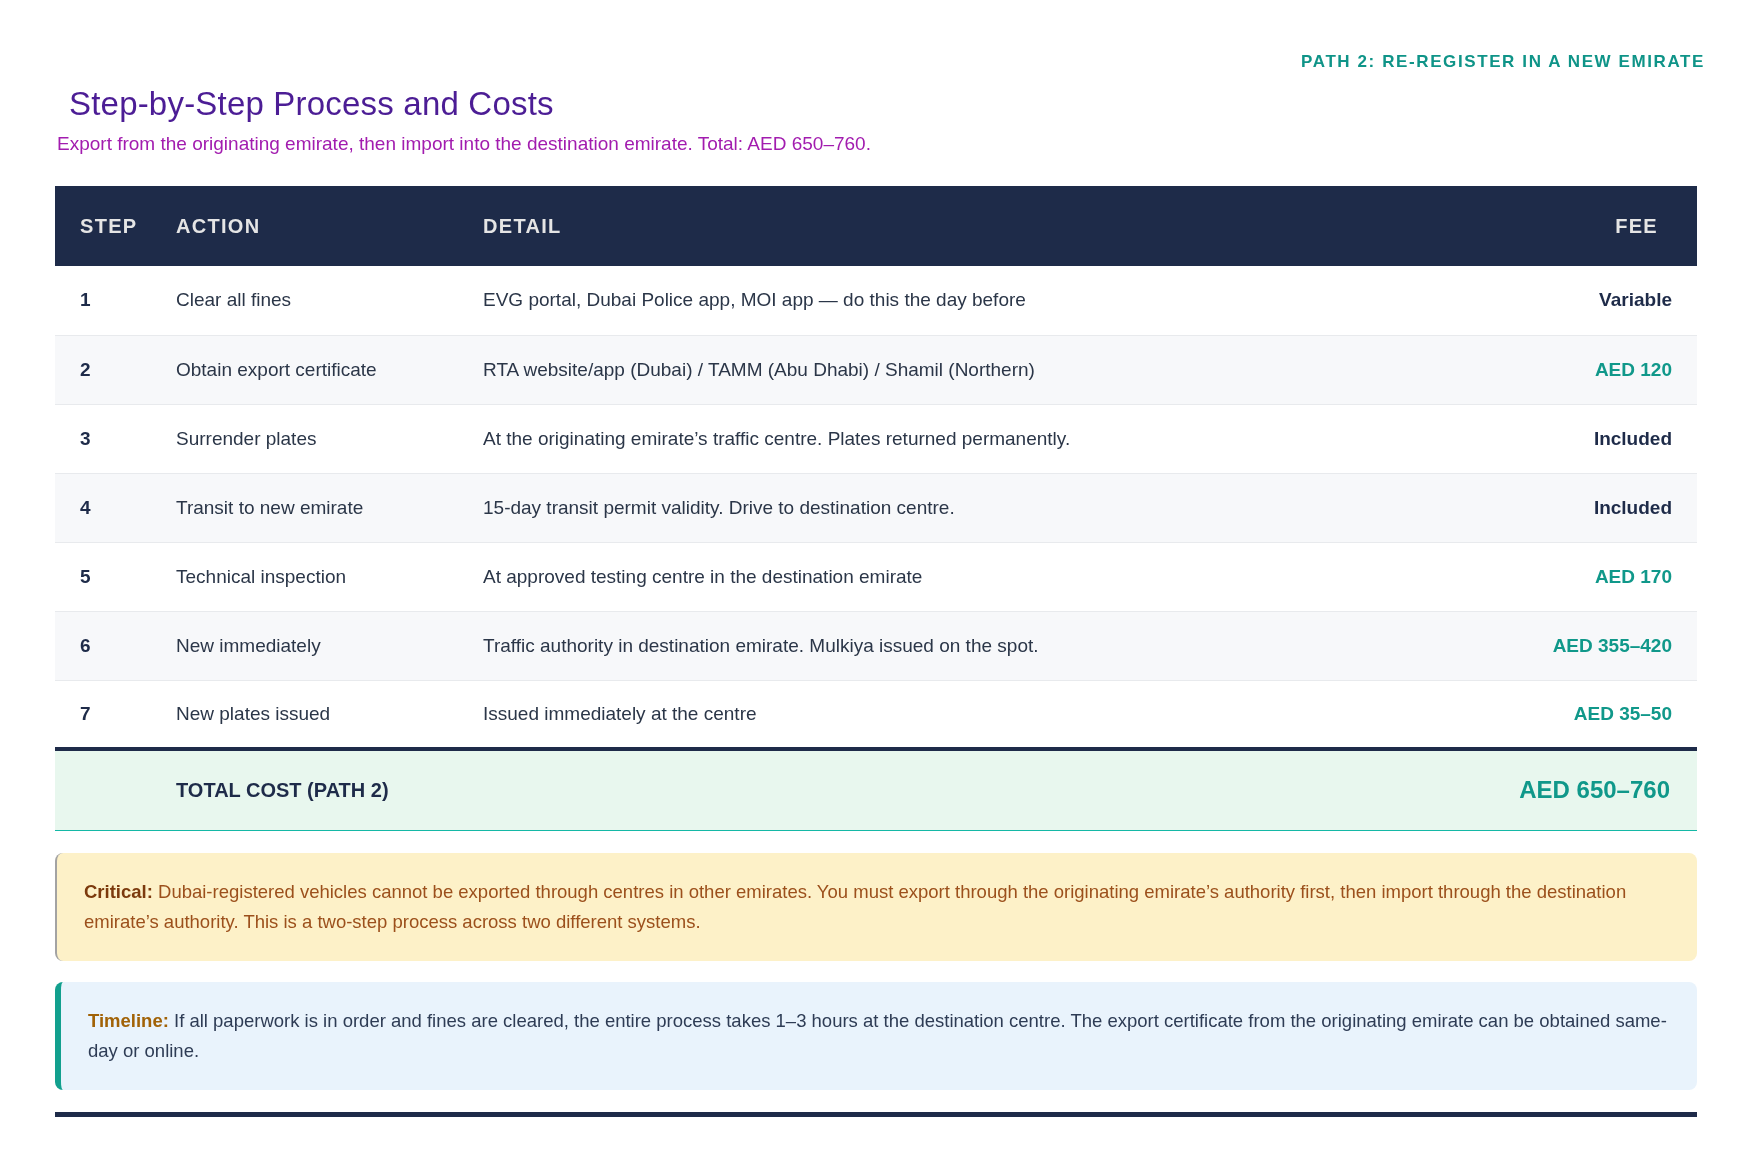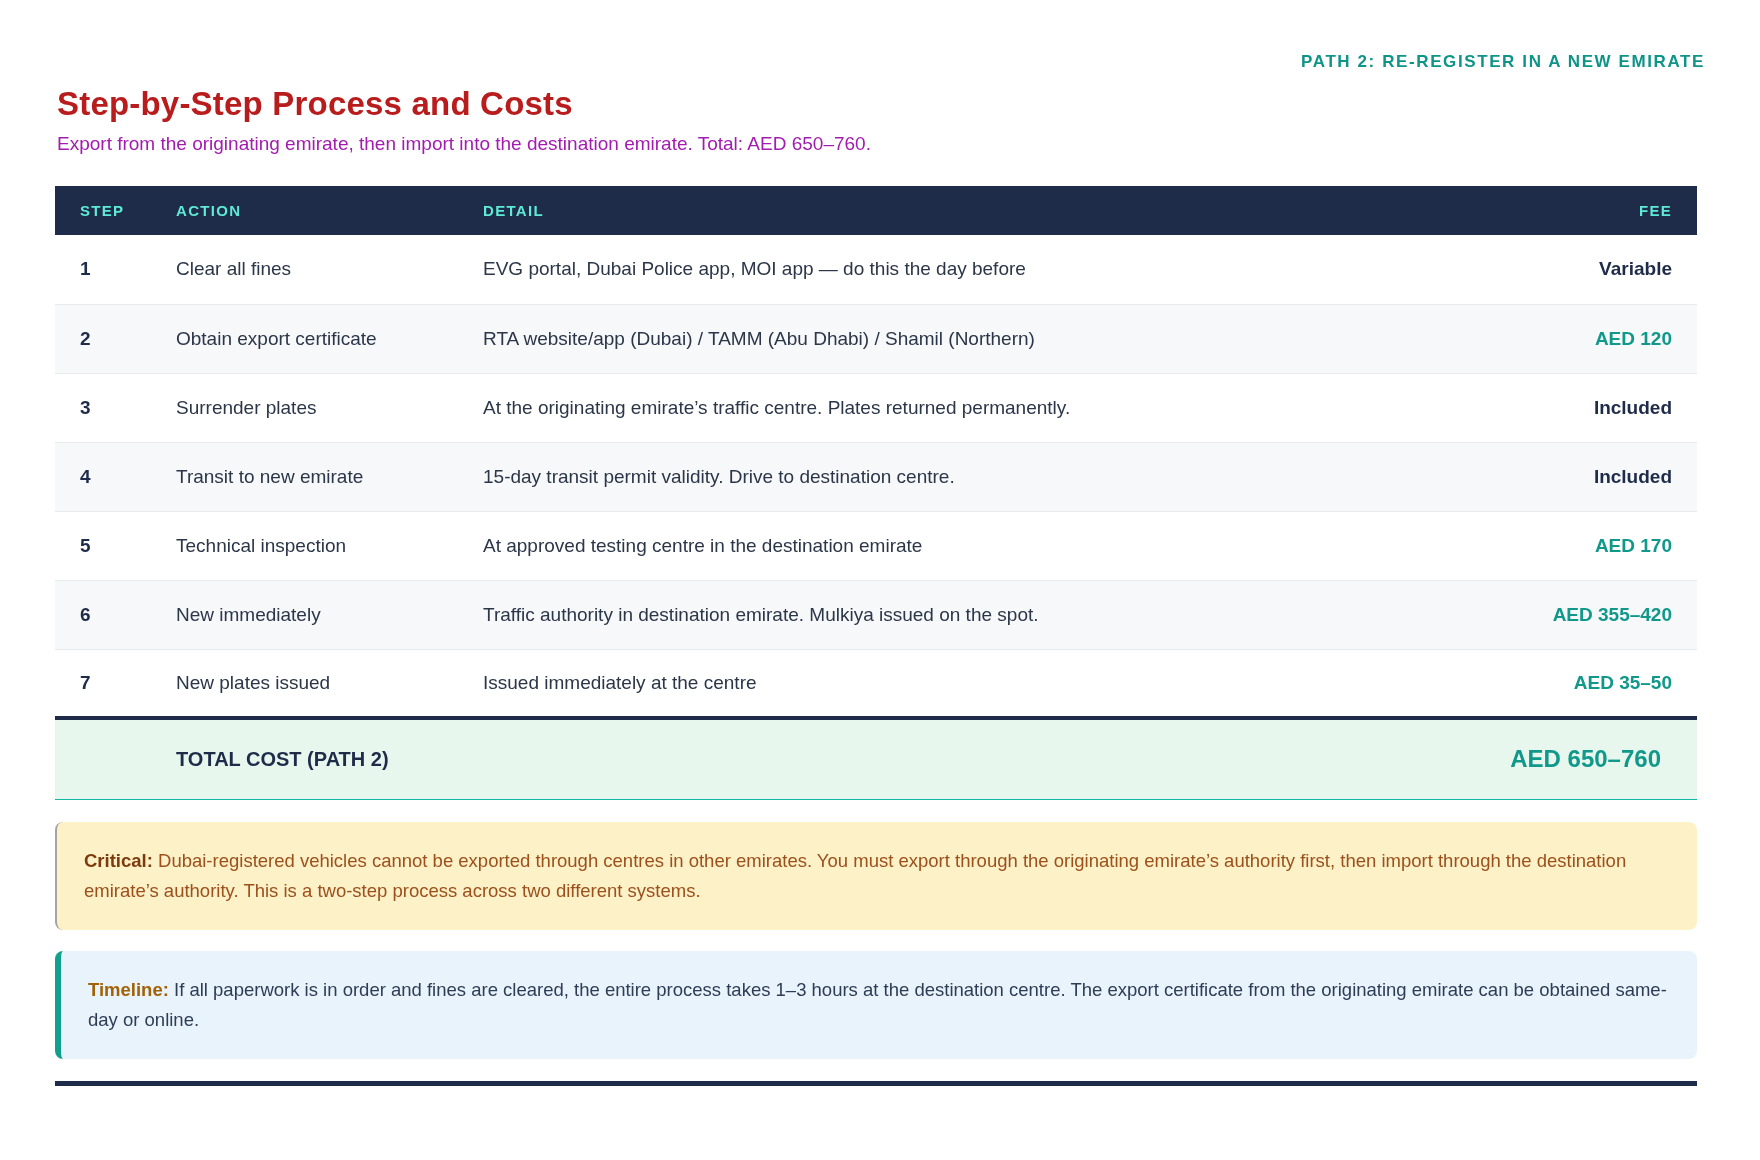--- a/index.html
+++ b/index.html
@@ -9,64 +9,64 @@
     font-family: "Liberation Sans", "DejaVu Sans", sans-serif;
     color: #2b3648;
   }
   .page { padding: 52px 55px 0 55px; }
 
   .eyebrow {
     color: #0f9488; font-size: 17px; font-weight: bold;
     letter-spacing: 1.6px; margin-left: 2px; margin-bottom: 13px; text-align: right;
   }
   h1.page-title {
-    color: #b91c1c; font-size: 33px; font-weight: bold;
-    margin-left: 2px; margin-bottom: 10px; letter-spacing: 0.2px;
+    color: #4c1d95; font-size: 33px; font-weight: normal;
+    margin-left: 14px; margin-bottom: 10px; letter-spacing: 0.2px;
   }
   .subtitle {
     color: #a21caf; font-size: 19px; margin-left: 2px; margin-bottom: 31px;
   }
 
   table.steps {
     width: 1642px; border-collapse: collapse; table-layout: fixed;
     font-size: 19px;
   }
   col.c-step { width: 97px; }
   col.c-action { width: 307px; }
   col.c-detail { width: 988px; }
   col.c-fee { width: 250px; }
 
   thead th {
-    background: #1e2b49; color: #5eead4; font-size: 15px; font-weight: bold;
-    letter-spacing: 1.3px; text-align: left; height: 49px;
+    background: #1e2b49; color: #e5e5e5; font-size: 20px; font-weight: bold;
+    letter-spacing: 1.3px; text-align: left; height: 80px;
     padding: 0 24px; vertical-align: middle;
   }
   thead th.th-step { padding-left: 25px; }
-  thead th.th-fee { text-align: right; padding-right: 25px; }
+  thead th.th-fee { text-align: right; padding-right: 39px; }
 
   tbody td {
     height: 69px; padding: 0 24px; vertical-align: middle;
     border-bottom: 1px solid #e8eaed; background: #ffffff;
   }
   tbody tr:nth-child(even) td { background: #f7f8fa; }
   td.cell-step { padding-left: 25px; font-weight: bold; color: #1e2b49; }
   td.cell-action, td.cell-detail { color: #2b3648; }
   td.cell-fee { text-align: right; padding-right: 25px; font-weight: bold; }
   td.cell-fee.fee-plain { color: #1e2b49; }
   td.cell-fee.fee-aed { color: #10988a; }
 
   tfoot td {
     background: #e8f7ee; border-top: 4px solid #1e2b49;
     border-bottom: 1px solid #14b8a6; height: 81px; vertical-align: middle;
   }
   td.total-label {
     padding-left: 24px; font-size: 20px; font-weight: bold; color: #1e2b49;
   }
   td.total-amount {
-    text-align: right; padding-right: 36px; font-size: 24px;
+    text-align: right; padding-right: 27px; font-size: 24px;
     font-weight: bold; color: #10988a;
   }
 
   .callout {
     width: 1642px; border-radius: 8px; padding: 24px 30px 24px 27px;
     font-size: 18.5px; line-height: 30px;
   }
   .callout.critical {
     margin-top: 22px;
     background: #fdf1c8; border-left: 2px solid #a3a3a3; color: #9c501c;

